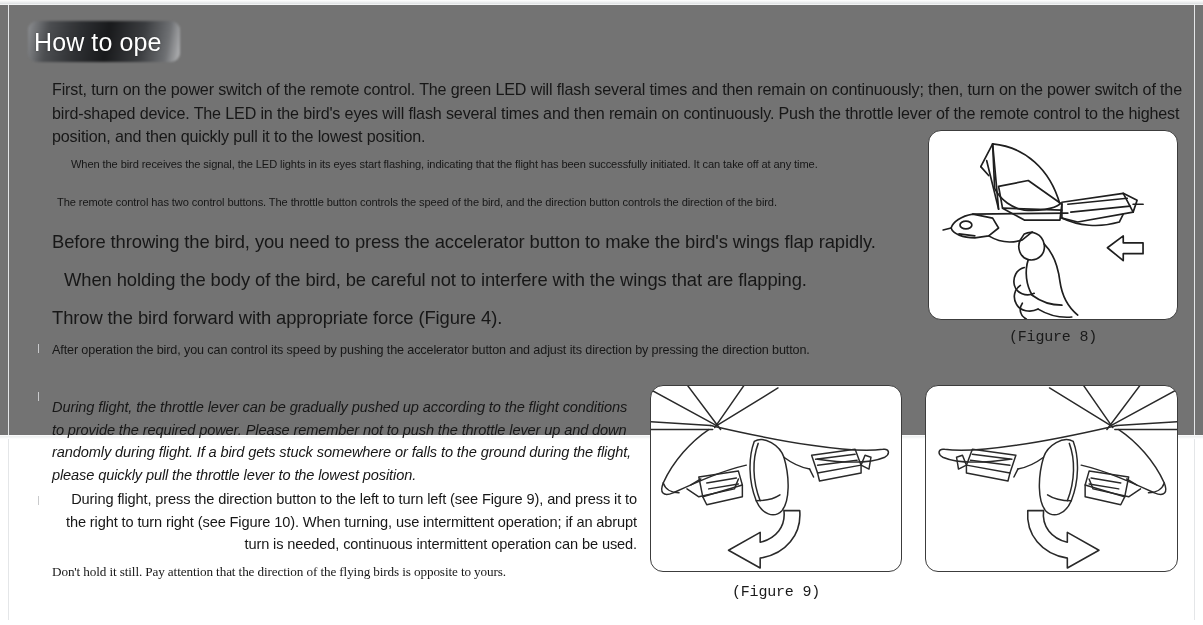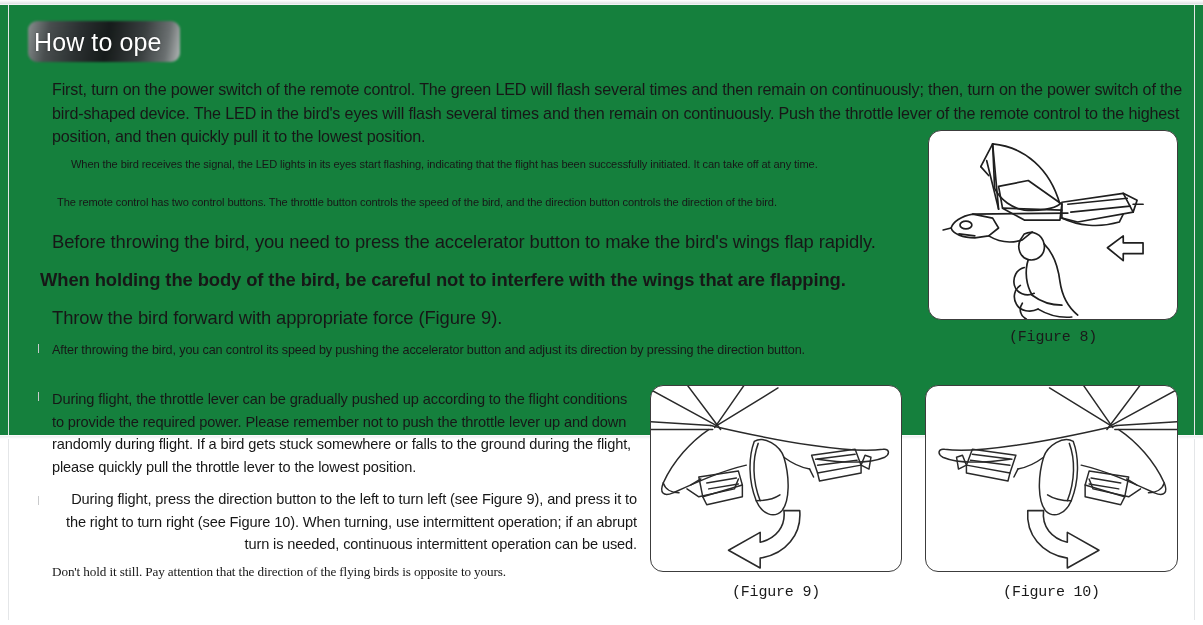--- a/index.html
+++ b/index.html
@@ -14,21 +14,21 @@
     overflow: hidden;
     position: relative;
   }
 
   
   #page {
     position: absolute;
     left: 0; top: 0;
     width: 1203px;
     height: 439px;
-    background: #15803d;
+    background: #737373;
     box-sizing: border-box;
   }
   #page-top-rule {
     position: absolute;
     left: 0; top: 0;
     width: 1203px;
     height: 5px;
     background: linear-gradient(to bottom, #ffffff 0%, #e9ebec 55%, #dfe2e4 75%, #ffffff 100%);
   }
   #page-left-rule {
@@ -115,24 +115,24 @@
   .note {
     font-size: 13.2px;
     line-height: 18px;
     letter-spacing: -0.12px;
   }
 
   #para-intro      { left: 52px;  top: 78px;  width: 1130px; }
   #para-signal     { left: 71px;  top: 157px; width: 1100px; }
   #para-buttons    { left: 57px;  top: 195px; width: 1100px; }
   #para-before     { left: 52px;  top: 229px; width: 880px; }
-  #para-holding    { left: 40px;  top: 267px; width: 880px; font-weight: bold; }
+  #para-holding    { left: 64px;  top: 267px; width: 880px; }
   #para-throw      { left: 52px;  top: 305px; width: 880px; }
   #para-after      { left: 52px;  top: 342px; width: 980px; }
-  #para-throttle   { left: 52px;  top: 388px; width: 585px; }
+  #para-throttle   { left: 52px;  top: 396px; width: 585px; font-style: italic; }
   #para-direction  { left: 52px;  top: 488px; width: 585px; text-align: right; }
   #para-still      { left: 52px;  top: 563px; width: 585px; font-family: Liberation Serif, serif; }
 
   
   .gutter-tick {
     position: absolute;
     width: 1px;
     height: 9px;
     background: #c9cacc;
   }
@@ -185,23 +185,23 @@
   <div id="para-intro" class="txt lead">First, turn on the power switch of the remote control. The green LED will flash several times and then remain on continuously; then, turn on the power switch of the bird-shaped device. The LED in the bird's eyes will flash several times and then remain on continuously. Push the throttle lever of the remote control to the highest position, and then quickly pull it to the lowest position.</div>
 
   <div id="para-signal" class="txt tiny">When the bird receives the signal, the LED lights in its eyes start flashing, indicating that the flight has been successfully initiated. It can take off at any time.</div>
 
   <div id="para-before" class="txt big">Before throwing the bird, you need to press the accelerator button to make the bird's wings flap rapidly.</div>
 
   <div id="para-buttons" class="txt tiny">The remote control has two control buttons. The throttle button controls the speed of the bird, and the direction button controls the direction of the bird.</div>
 
   <div id="para-holding" class="txt big">When holding the body of the bird, be careful not to interfere with the wings that are flapping.</div>
 
-  <div id="para-throw" class="txt big">Throw the bird forward with appropriate force (Figure 9).</div>
-
-  <div id="para-after" class="txt small-note">After throwing the bird, you can control its speed by pushing the accelerator button and adjust its direction by pressing the direction button.</div>
+  <div id="para-throw" class="txt big">Throw the bird forward with appropriate force (Figure 4).</div>
+
+  <div id="para-after" class="txt small-note">After operation the bird, you can control its speed by pushing the accelerator button and adjust its direction by pressing the direction button.</div>
 
   <div id="para-throttle" class="txt body">During flight, the throttle lever can be gradually pushed up according to the flight conditions to provide the required power. Please remember not to push the throttle lever up and down randomly during flight. If a bird gets stuck somewhere or falls to the ground during the flight, please quickly pull the throttle lever to the lowest position.</div>
 
   <div id="para-direction" class="txt body">During flight, press the direction button to the left to turn left (see Figure 9), and press it to the right to turn right (see Figure 10). When turning, use intermittent operation; if an abrupt turn is needed, continuous intermittent operation can be used.</div>
 
   <div id="para-still" class="txt note">Don't hold it still. Pay attention that the direction of the flying birds is opposite to yours.</div>
 
   <div id="tick-after" class="gutter-tick"></div>
   <div id="tick-throttle" class="gutter-tick"></div>
   <div id="tick-direction" class="gutter-tick"></div>
@@ -337,15 +337,14 @@
           <path d="M168 88 L 170 96 L 212 88 L 212 80"></path>
           <path d="M160 84 L 164 92"></path>
         </g>
         <g fill="#ffffff" stroke="#2a2a2a" stroke-width="1.6" stroke-linejoin="round">
           <path d="M150 126 C 152 150, 136 170, 110 174 L 110 184 L 78 166 L 110 148
                    L 110 158 C 126 154, 136 142, 134 126 Z"></path>
         </g>
       </g>
     </svg>
   </div>
-  <div id="figure10-caption" class="figure-caption">(Figure 10)</div>
 
 </div>
 
 </body></html>

